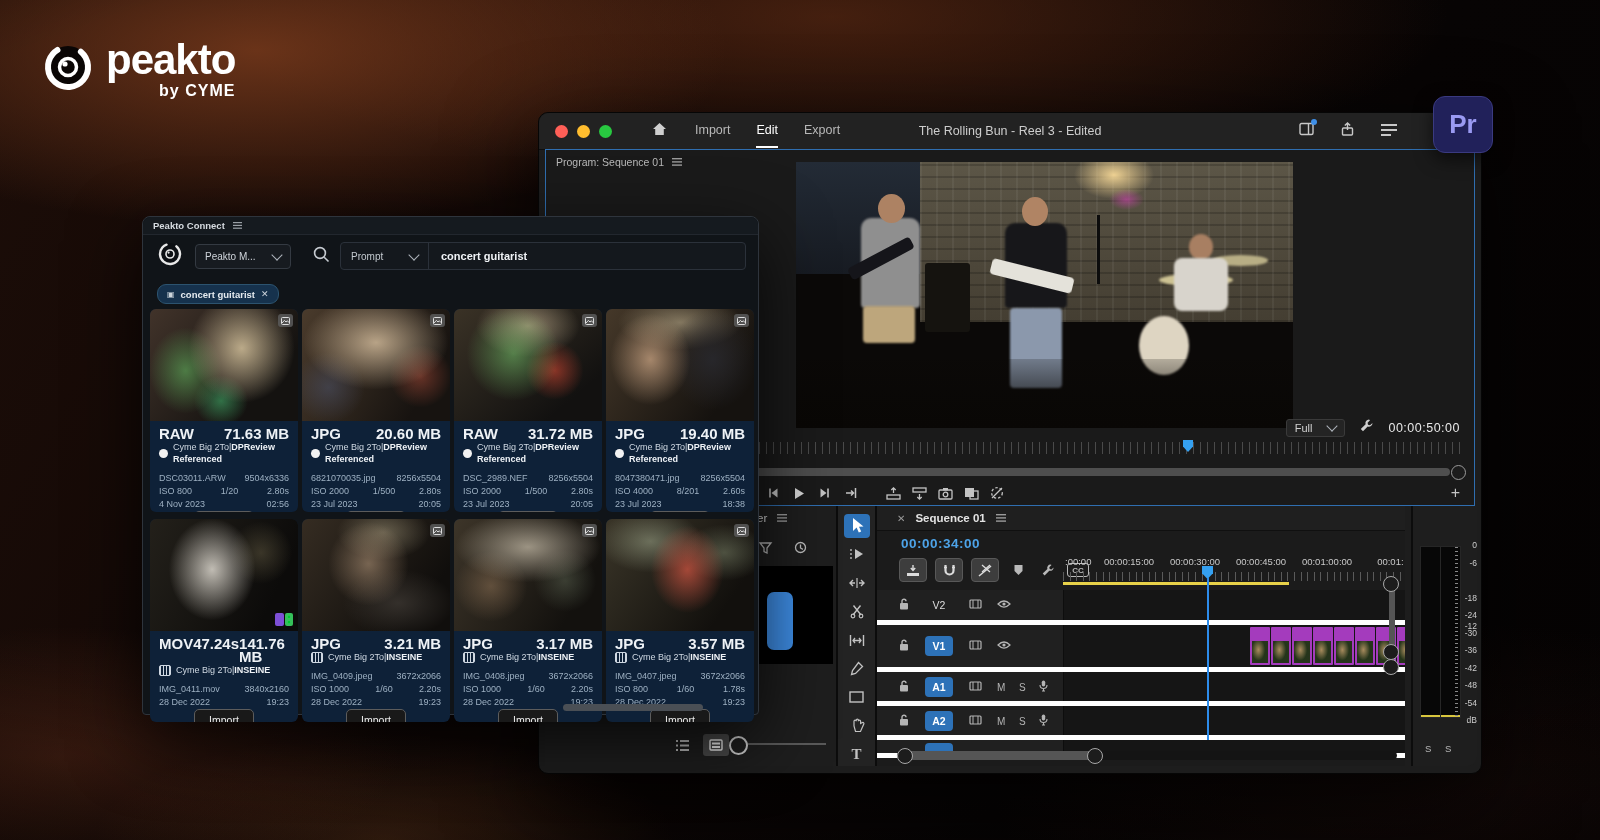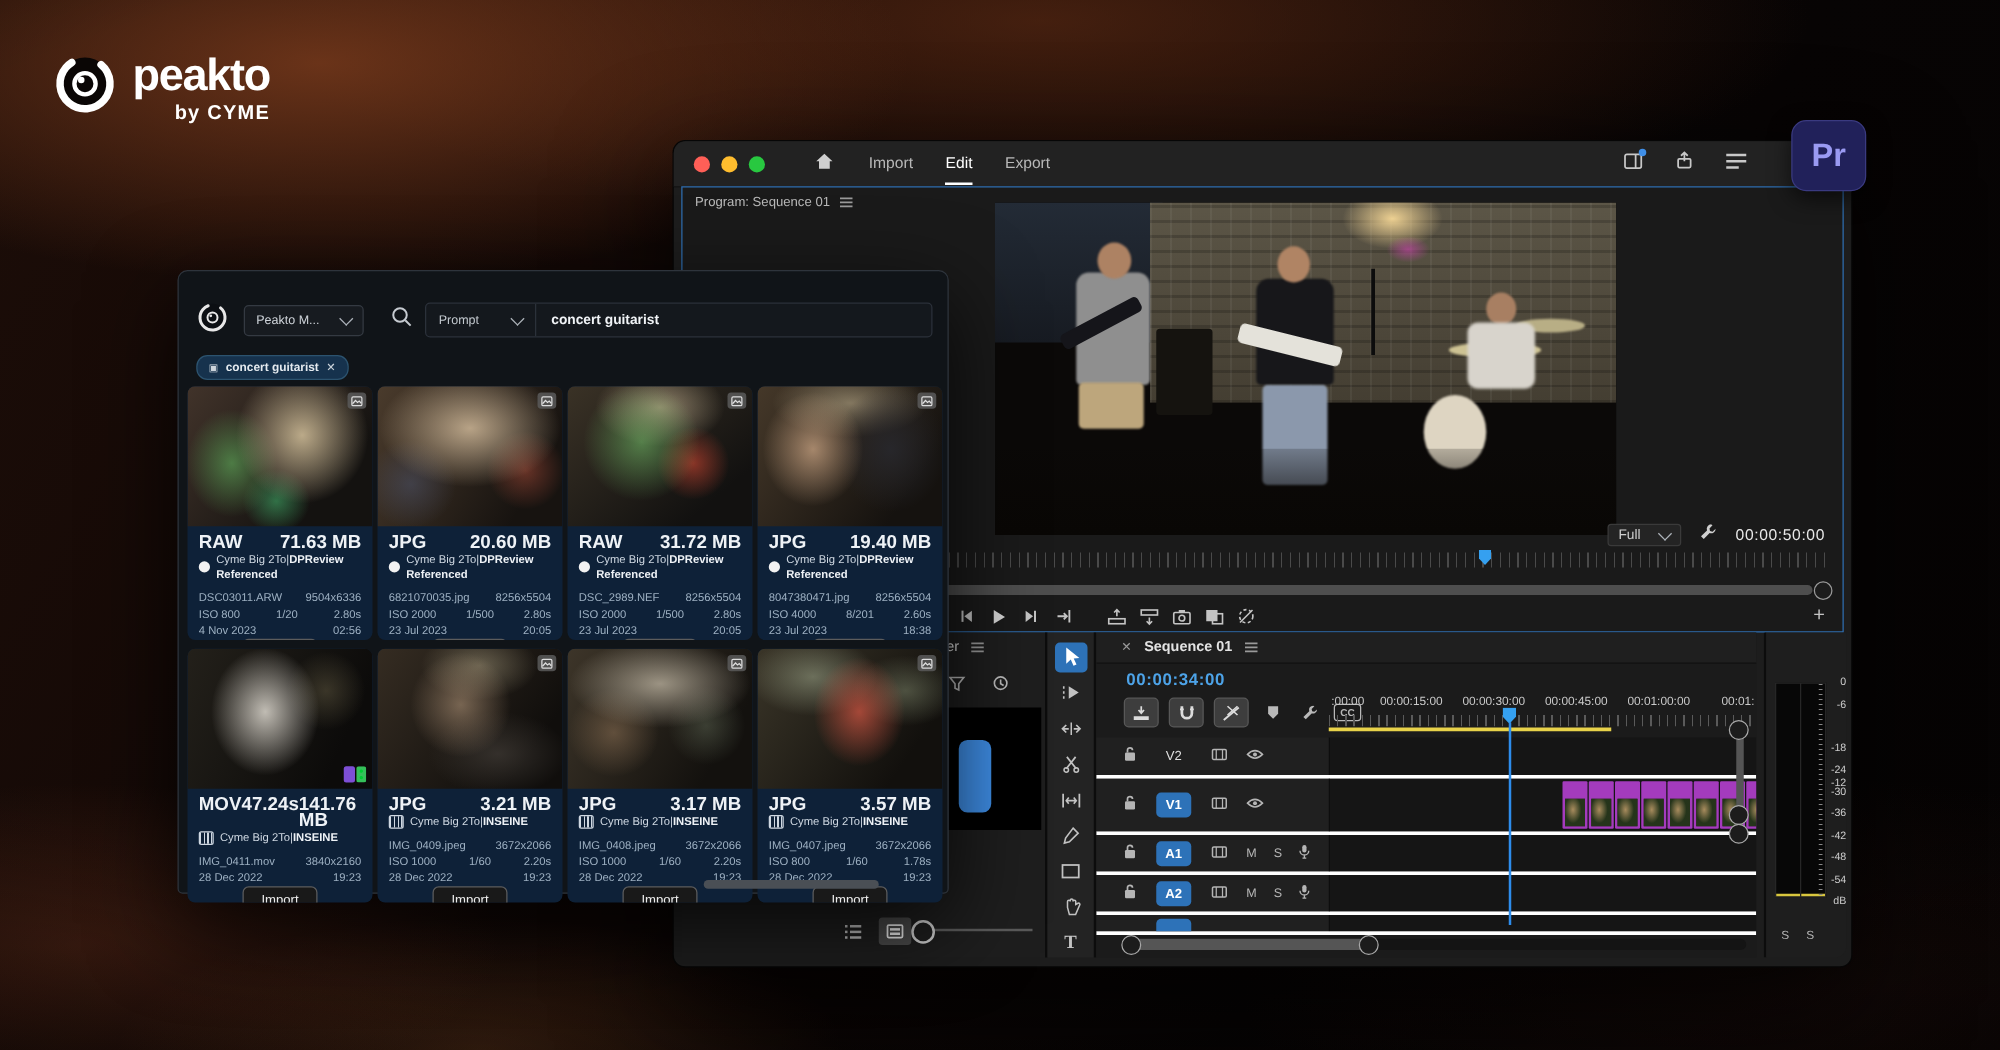--- a/index.html
+++ b/index.html
@@ -16,21 +16,21 @@
       radial-gradient(55% 28% at 52% 2%, rgba(96,44,20,.65), rgba(96,44,20,0) 70%),
       radial-gradient(30% 22% at 4% 90%, rgba(150,70,40,.30), rgba(150,70,40,0) 70%),
       radial-gradient(26% 18% at 24% 100%, rgba(190,110,50,.22), rgba(190,110,50,0) 70%),
       radial-gradient(40% 30% at 90% 95%, rgba(90,40,30,.18), rgba(90,40,30,0) 70%),
       linear-gradient(120deg,#1c0d08 0%,#120806 35%,#070404 70%,#050303 100%);
   }
   .bg-vign{position:absolute;inset:0;background:radial-gradient(120% 90% at 50% 40%, transparent 55%, rgba(0,0,0,.55) 100%);}
   
   .logo{position:absolute;left:42px;top:40px;display:flex;align-items:flex-start;gap:12px;z-index:5;}
   .logo-text{display:flex;flex-direction:column;align-items:flex-end;}
-  .logo-name{color:#fff;font-size:36px;font-weight:bold;line-height:40px;letter-spacing:-1px;}
+  .logo-name{color:#fff;font-size:42px;font-weight:bold;line-height:40px;letter-spacing:-1px;}
   .logo-sub{color:#fff;font-size:16px;font-weight:bold;letter-spacing:1px;margin-top:2px;}
   
   .pr-win{position:absolute;left:538px;top:112px;width:942px;height:660px;background:#1d1d1d;
     border:1px solid #060606;border-radius:10px;box-shadow:0 30px 90px rgba(0,0,0,.75);z-index:10;}
   .pr-badge{position:absolute;left:894px;top:-17px;width:58px;height:55px;border-radius:12px;
     background:#21215a;color:#9a9af2;font-weight:bold;font-size:26px;display:flex;align-items:center;justify-content:center;
     box-shadow:0 6px 18px rgba(0,0,0,.6);border:1px solid #3a3a80;z-index:40;}
   .titlebar{position:absolute;left:0;top:0;right:0;height:36px;background:#222;border-radius:10px 10px 0 0;
     border-bottom:1px solid #0e0e0e;display:flex;align-items:center;}
   .lights{display:flex;gap:9px;margin-left:16px;}
@@ -112,21 +112,21 @@
   .tlb-ic{width:22px;height:22px;display:flex;align-items:center;justify-content:center;color:#b9b9b9;}
   .ruler{position:absolute;left:186px;top:50px;width:340px;height:14px;overflow:hidden;font-size:9.5px;color:#c9c9c9;}
   .ruler .rl{position:absolute;top:0;white-space:nowrap;}
   .ticks{position:absolute;left:186px;top:66px;width:340px;height:9px;
     background:repeating-linear-gradient(90deg,#5a5a5a 0 1px,transparent 1px 6.6px);}
   .workbar{position:absolute;left:186px;top:76px;width:226px;height:3px;background:#e8d24a;}
   .ph-head{position:absolute;left:325px;top:60px;width:11px;height:13px;background:#35a0f0;
     clip-path:polygon(0 0,100% 0,100% 55%,50% 100%,0 55%);z-index:6;}
   .ph-line{position:absolute;left:330px;top:72px;width:1.5px;height:162px;background:#2d8ceb;z-index:6;}
   .tracks{position:absolute;left:0;top:84px;right:0;}
-  .trow{position:relative;border-bottom:3px solid #ffffff;display:flex;}
+  .trow{position:relative;border-bottom:5px solid #ffffff;display:flex;}
   .thead{width:186px;background:#202020;border-right:1px solid #0d0d0d;position:relative;flex:none;}
   .tbody{flex:1;background:#151515;position:relative;}
   .lock{position:absolute;left:22px;top:50%;transform:translateY(-50%);color:#b5b5b5;}
   .tlabel{position:absolute;left:48px;top:50%;transform:translateY(-50%);width:28px;height:20px;border-radius:4px;
     display:flex;align-items:center;justify-content:center;font-size:10.5px;color:#dedede;}
   .tlabel.sel{background:#2d72b8;color:#fff;font-weight:bold;}
   .th-ic{position:absolute;top:50%;transform:translateY(-50%);color:#b5b5b5;font-size:10px;}
   .clips{position:absolute;left:186px;top:2px;bottom:2px;display:flex;gap:1px;}
   .clip{width:20px;background:#a43bbd;border-radius:1px;position:relative;overflow:hidden;}
   .clip .cth{position:absolute;left:2px;right:2px;bottom:2px;height:22px;
@@ -233,20 +233,21 @@
       <span class="tb-home">
         <svg width="15" height="14" viewBox="0 0 15 14">
             <path d="M7.5 1 L1 7 h2.2 v6 h8.6 V7 H14 Z" fill="#cfcfcf"></path>
           </svg>
       </span>
       <div class="tb-menu">
         <span class="mi">Import</span>
         <span class="mi active">Edit</span>
         <span class="mi">Export</span>
       </div>
+      <div class="tb-title">The Rolling Bun - Reel 3 - Edited</div>
       <div class="tb-right">
         <span style="position:relative">
           <svg width="15" height="14" viewBox="0 0 15 14">
               <rect x="1" y="1.5" width="13" height="11" rx="1.5" fill="none" stroke="#c8c8c8" stroke-width="1.4"></rect>
               <path d="M9.5 1.5 v11" stroke="#c8c8c8" stroke-width="1.4"></path>
             </svg>
           <span class="ws-dot"></span>
         </span>
         <span>
           <svg width="15" height="15" viewBox="0 0 15 15">
@@ -689,20 +690,28 @@
           <span style="top: 140px;">-48</span>
           <span style="top: 157.5px;">-54</span>
           <span style="top: 175px;">dB</span>
         </span>
       <span class="msolo" style="left:12px">S</span>
       <span class="msolo" style="left:32px">S</span>
     </div>
   </div>
 
   <div class="pk">
+    <div class="pk-title">
+      <span>Peakto Connect</span>
+      <svg width="9" height="7" viewBox="0 0 9 7">
+          <rect width="9" height="1.2" fill="#9aa0a6"></rect>
+          <rect y="2.8" width="9" height="1.2" fill="#9aa0a6"></rect>
+          <rect y="5.6" width="9" height="1.2" fill="#9aa0a6"></rect>
+        </svg>
+    </div>
     <div class="pk-search">
       <span class="pk-lens">
         <svg width="26" height="26" viewBox="0 0 26 26">
           <circle cx="13" cy="13" r="11" fill="#0c0f13"></circle>
           <circle cx="13" cy="13" r="10" fill="none" stroke="#e8e8e8" stroke-width="2.4" stroke-dasharray="52 12" stroke-linecap="round" transform="rotate(-50 13 13)"></circle>
           <circle cx="13" cy="13" r="4" fill="#0c0f13" stroke="#e8e8e8" stroke-width="1.6"></circle>
           <circle cx="11.6" cy="11.6" r="1.1" fill="#e8e8e8"></circle>
         </svg>
       </span>
       <span class="pk-dd">

